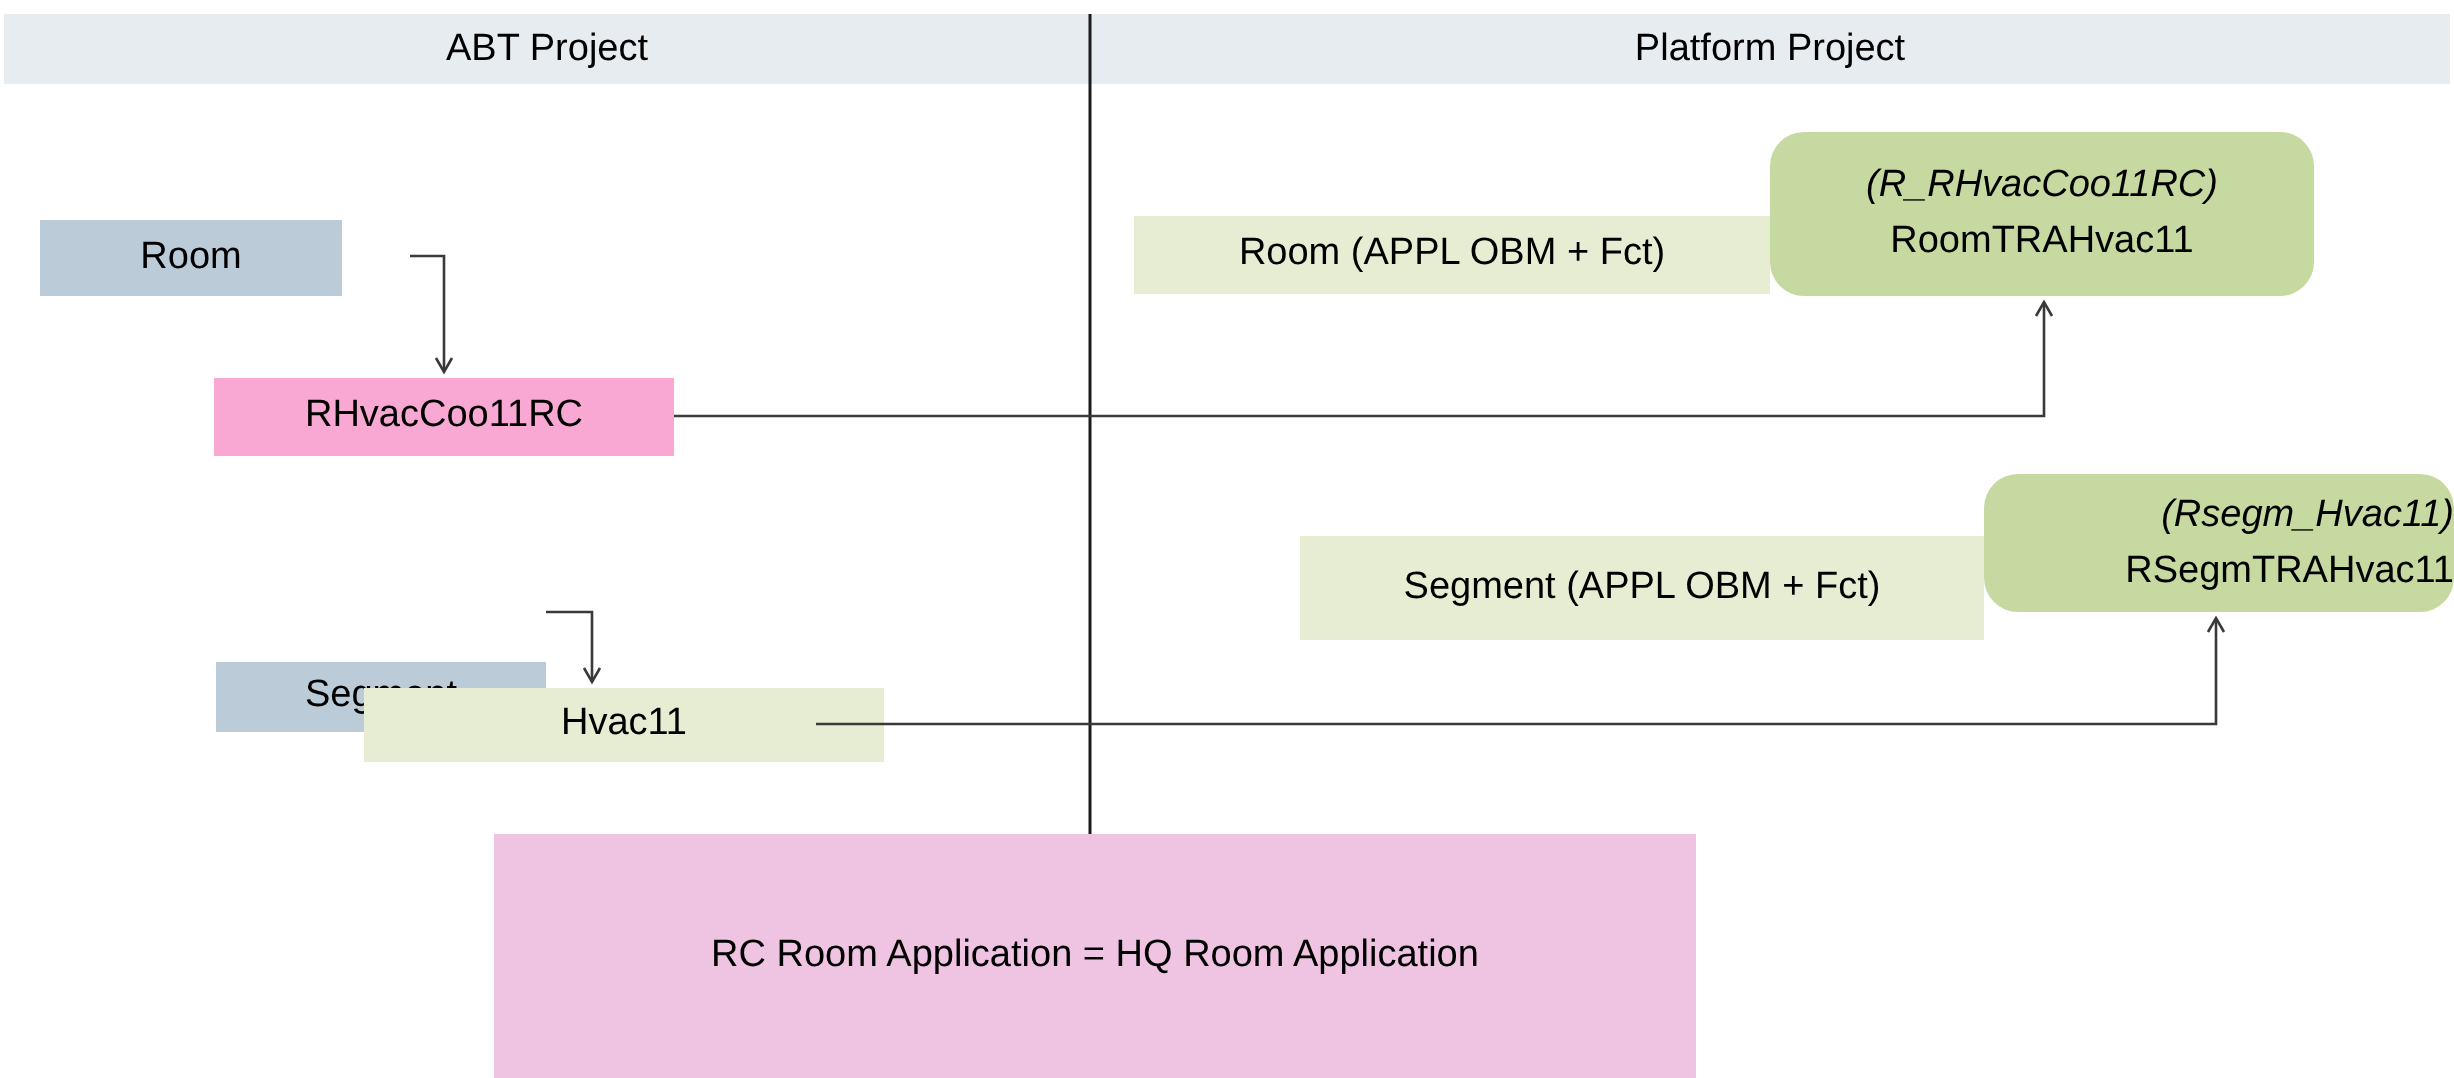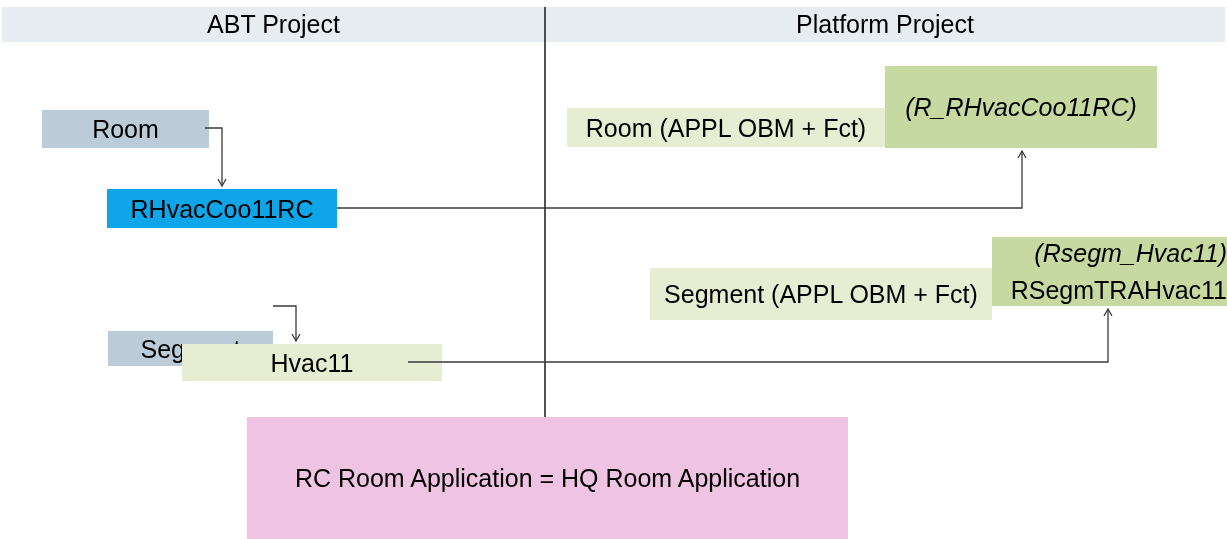--- a/index.html
+++ b/index.html
@@ -7,35 +7,36 @@
     padding: 0;
     background: #ffffff;
     font-family: "Liberation Sans", sans-serif;
   }
   .canvas {
     position: relative;
     width: 1227px;
     height: 539px;
     background: #ffffff;
     overflow: hidden;
-    font-size: 25px;
+    font-size: 19px;
     color: #000000;
   }
   .box {
     position: absolute;
     display: flex;
     align-items: center;
     justify-content: center;
     text-align: center;
     box-sizing: border-box;
     line-height: 1.2;
   }
   .box.two-line {
     flex-direction: column;
     line-height: 1.45;
+    border-radius: 17px;
   }
   .alias { font-style: italic; }
   .header-band {
     position: absolute;
     left: 2px;
     top: 7px;
     width: 1223px;
     height: 35px;
     display: flex;
   }
@@ -57,21 +58,21 @@
     left: 247px;
     top: 417px;
     width: 601px;
     height: 122px;
     display: flex;
     align-items: center;
     justify-content: center;
     text-align: center;
   }
   
-  #room-box     { left: 42px;  top: 110px; width: 167px; height: 38px; }
+  #room-box     { left: 20px;  top: 110px; width: 151px; height: 38px; }
   #rhvac-box    { left: 107px; top: 189px; width: 230px; height: 39px; }
   #segment-box  { left: 108px; top: 288px; width: 165px; height: 35px; margin-top: 43px; }
   #hvac11-box   { left: 182px; top: 344px; width: 260px; height: 37px; }
   #room-appl-box    { left: 567px; top: 108px; width: 318px; height: 39px; }
   #room-target-box  { left: 885px; top: 66px;  width: 272px; height: 82px; }
   #segment-appl-box   { left: 650px; top: 268px; width: 342px; height: 52px; }
   #segment-target-box { left: 992px; top: 237px; width: 235px; height: 69px; align-items: flex-end; }
 </style>
 </head>
 <body>
@@ -84,38 +85,39 @@
     </div>
     <div class="header-cell right">
       <span>Platform Project</span>
     </div>
   </div>
 
   <div class="box" id="room-box" style="background: rgb(188, 203, 216);">
     <span>Room</span>
   </div>
 
-  <div class="box" id="rhvac-box" style="background: #0ea5e9;">
+  <div class="box" id="rhvac-box" style="background: #f9a8d4;">
     <span>RHvacCoo11RC</span>
   </div>
 
   <div class="box" id="segment-box" style="background: rgb(188, 203, 216);">
     <span>Segment</span>
   </div>
 
   <div class="box" id="hvac11-box" style="background: rgb(231, 237, 210);">
     <span>Hvac11</span>
   </div>
 
   <div class="box" id="room-appl-box" style="background: rgb(231, 237, 210); align-items: center;">
     <span>Room (APPL OBM + Fct)</span>
   </div>
 
   <div class="box two-line" id="room-target-box" style="background: rgb(198, 217, 160);">
     <span class="alias">(R_RHvacCoo11RC)</span>
+    <span>RoomTRAHvac11</span>
   </div>
 
   <div class="box" id="segment-appl-box" style="background: rgb(231, 237, 210);">
     <span>Segment (APPL OBM + Fct)</span>
   </div>
 
   <div class="box two-line" id="segment-target-box" style="background: rgb(198, 217, 160);">
     <span class="alias">(Rsegm_Hvac11)</span>
     <span>RSegmTRAHvac11</span>
   </div>

